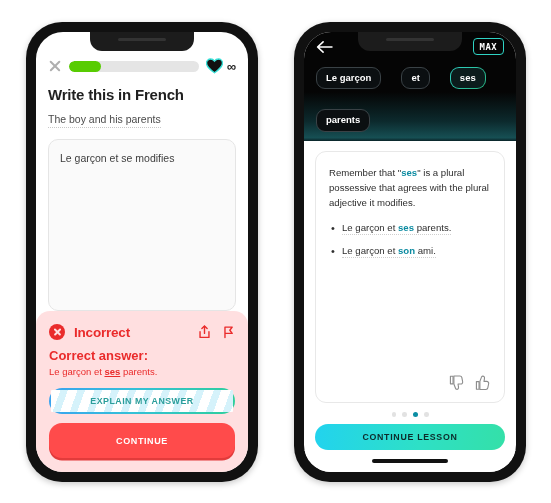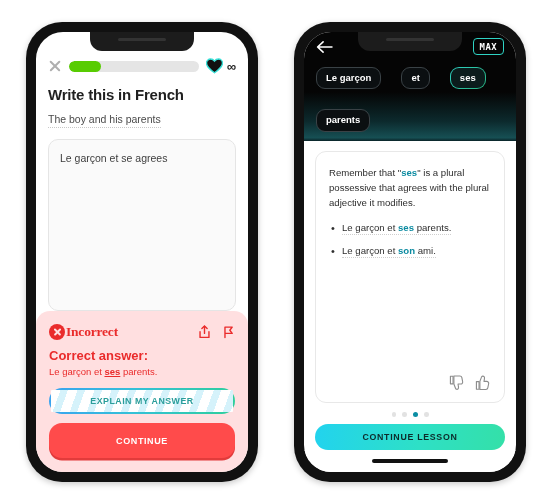--- a/index.html
+++ b/index.html
@@ -156,22 +156,22 @@
   
   .feedback {
     flex: none;
     background: #ffdfe0;
     padding: 13px 13px 14px 13px;
     border-top-left-radius: 14px;
     border-top-right-radius: 14px;
   }
   .fb-top {
     display: flex;
-    gap: 1px;
-    font-family: Liberation Serif, serif;
+    align-items: center;
+    gap: 9px;
   }
   .fb-x-circle {
     width: 16px; height: 16px;
     border-radius: 50%;
     background: #ea2b2b;
     position: relative;
     flex: none;
   }
   .fb-x-circle::before, .fb-x-circle::after {
     content: "";
@@ -475,21 +475,21 @@
           <span class="infinity">∞</span>
         </div>
       </div>
 
       <div class="ex-title">Write this in French</div>
 
       <div class="ex-prompt">
         <span>The boy and his parents</span>
       </div>
 
-      <div class="answer-box">Le garçon et se agrees</div>
+      <div class="answer-box">Le garçon et se modifies</div>
 
       <div class="feedback">
         <div class="fb-top">
           <div class="fb-x-circle"></div>
           <div class="fb-title">Incorrect</div>
           <div class="fb-actions">
             <svg width="13" height="14" viewBox="0 0 14 15">
               <path d="M7 1.2 L7 9" stroke="#ea2b2b" stroke-width="1.5" fill="none" stroke-linecap="round"></path>
               <path d="M4.2 3.7 L7 1 L9.8 3.7" stroke="#ea2b2b" stroke-width="1.5" fill="none" stroke-linecap="round" stroke-linejoin="round"></path>
               <path d="M2.2 7.2 L2.2 13.3 L11.8 13.3 L11.8 7.2" stroke="#ea2b2b" stroke-width="1.5" fill="none" stroke-linecap="round" stroke-linejoin="round"></path>

